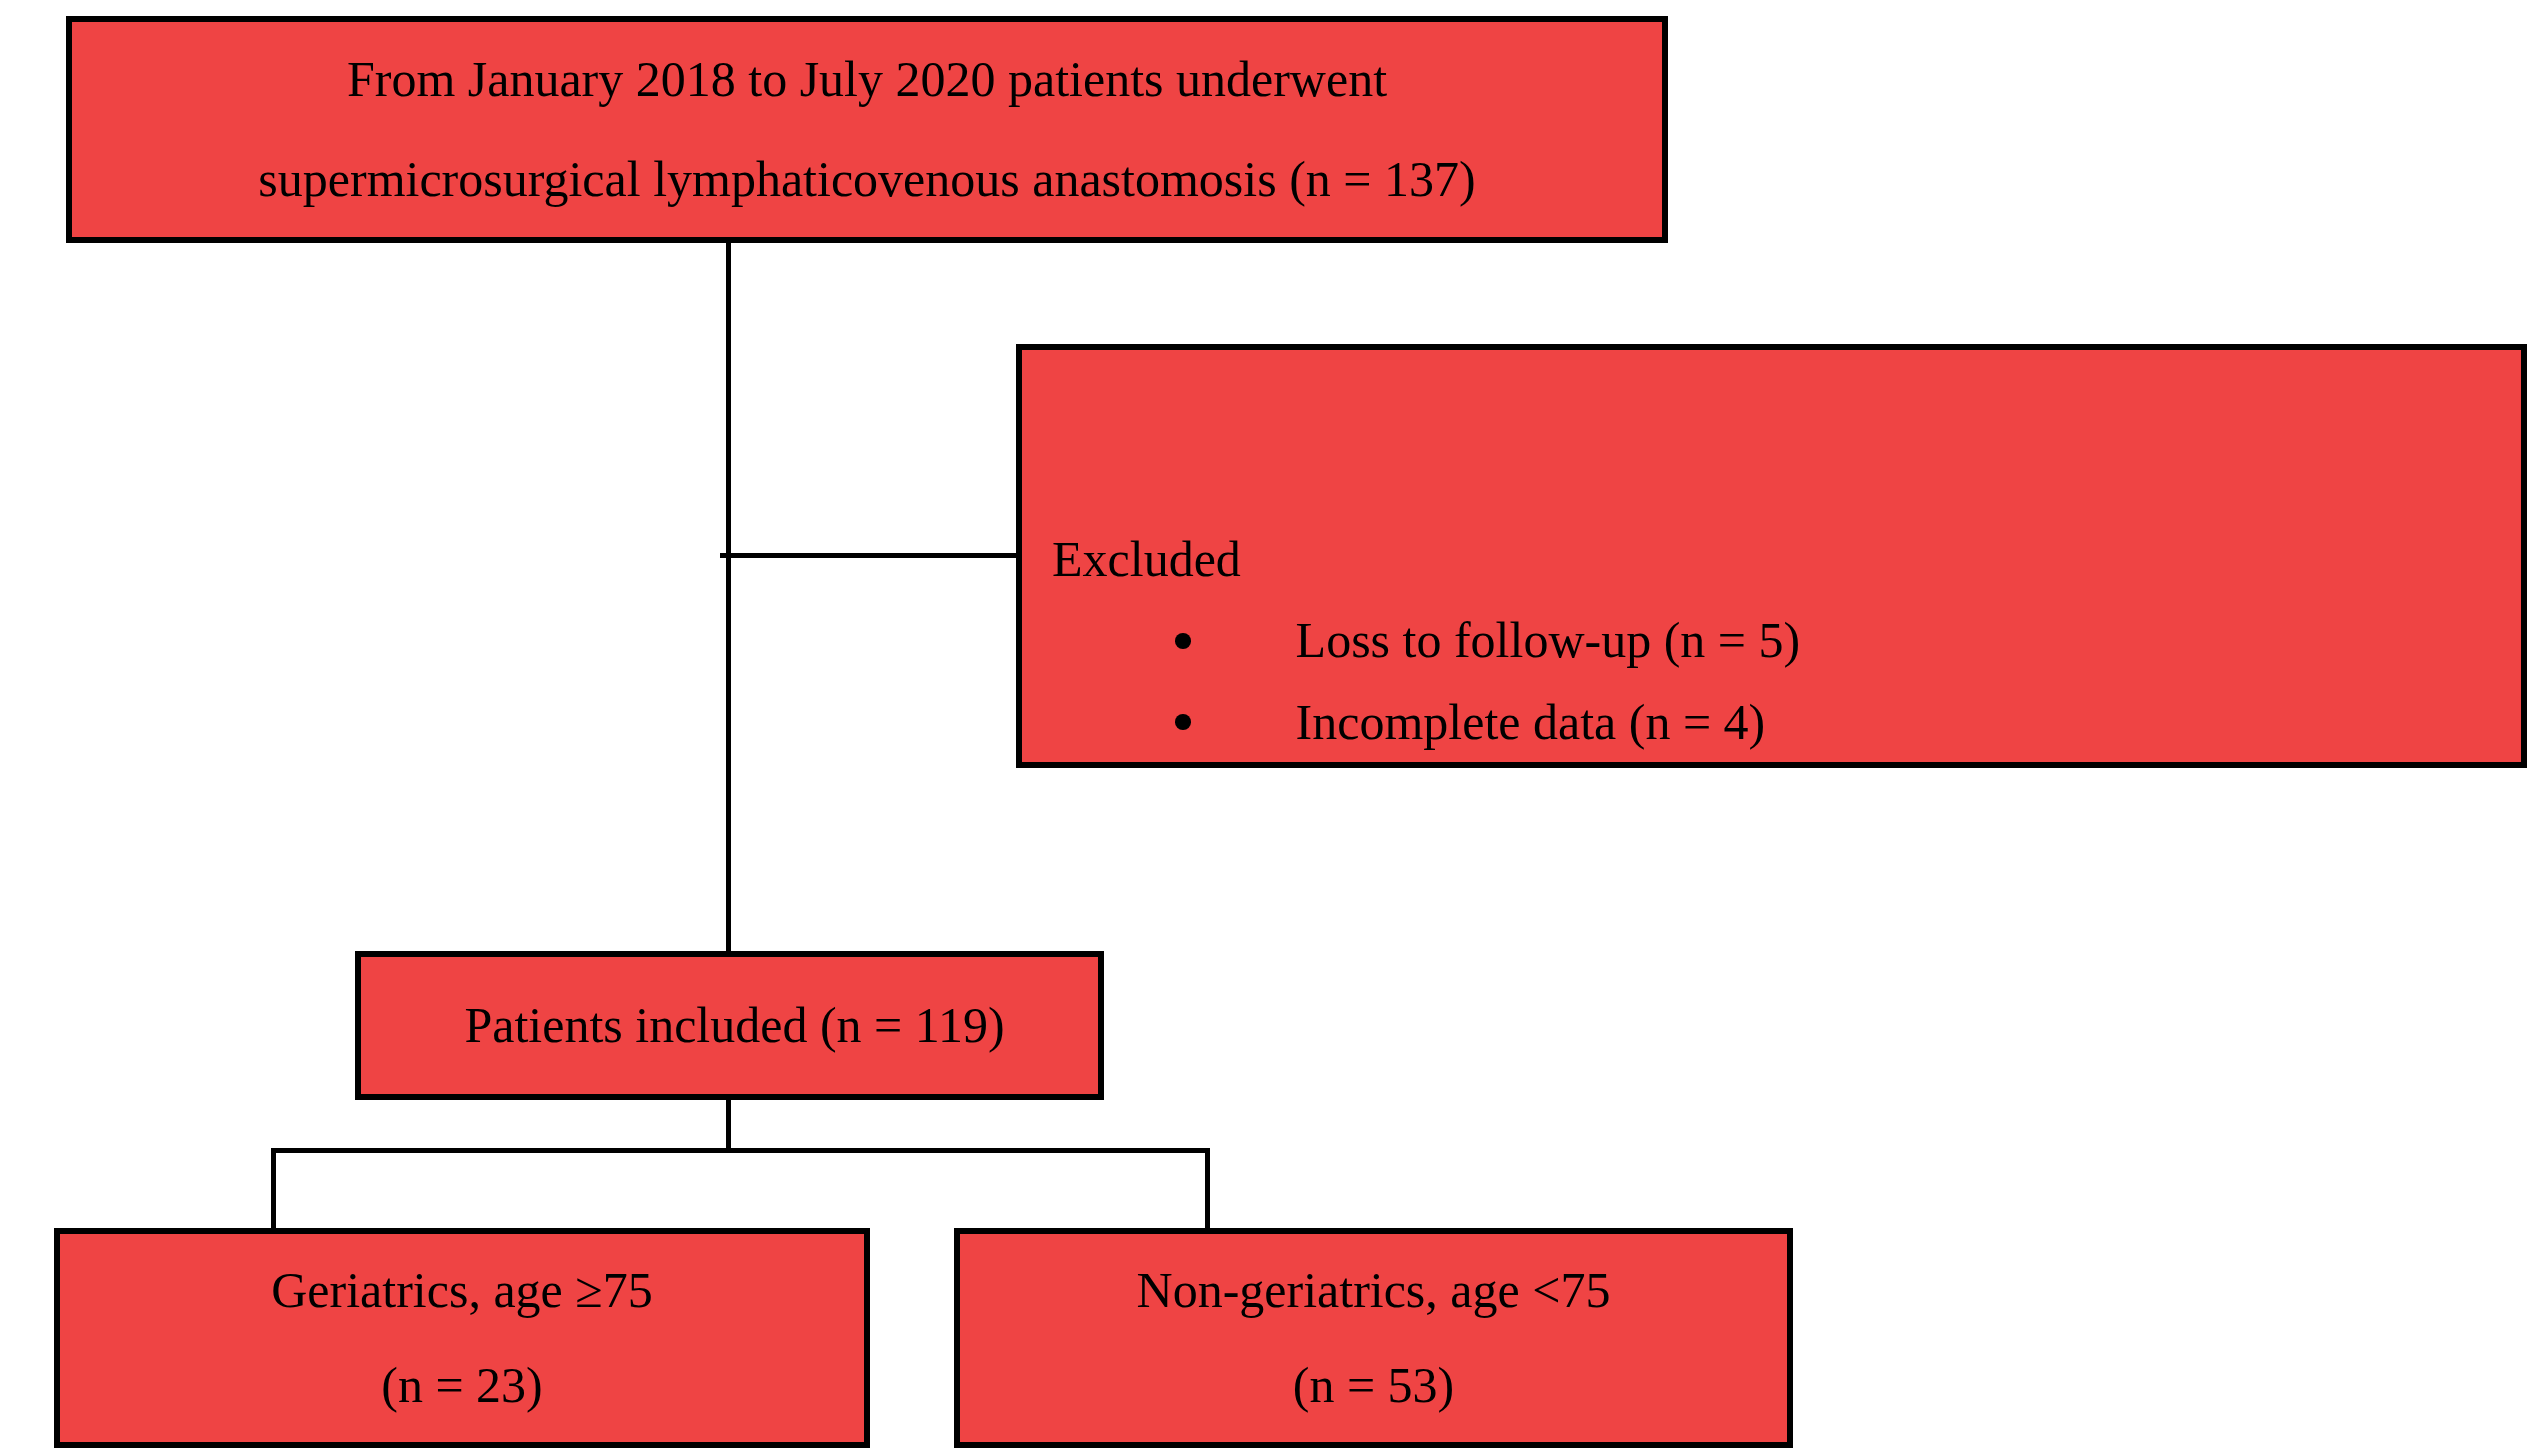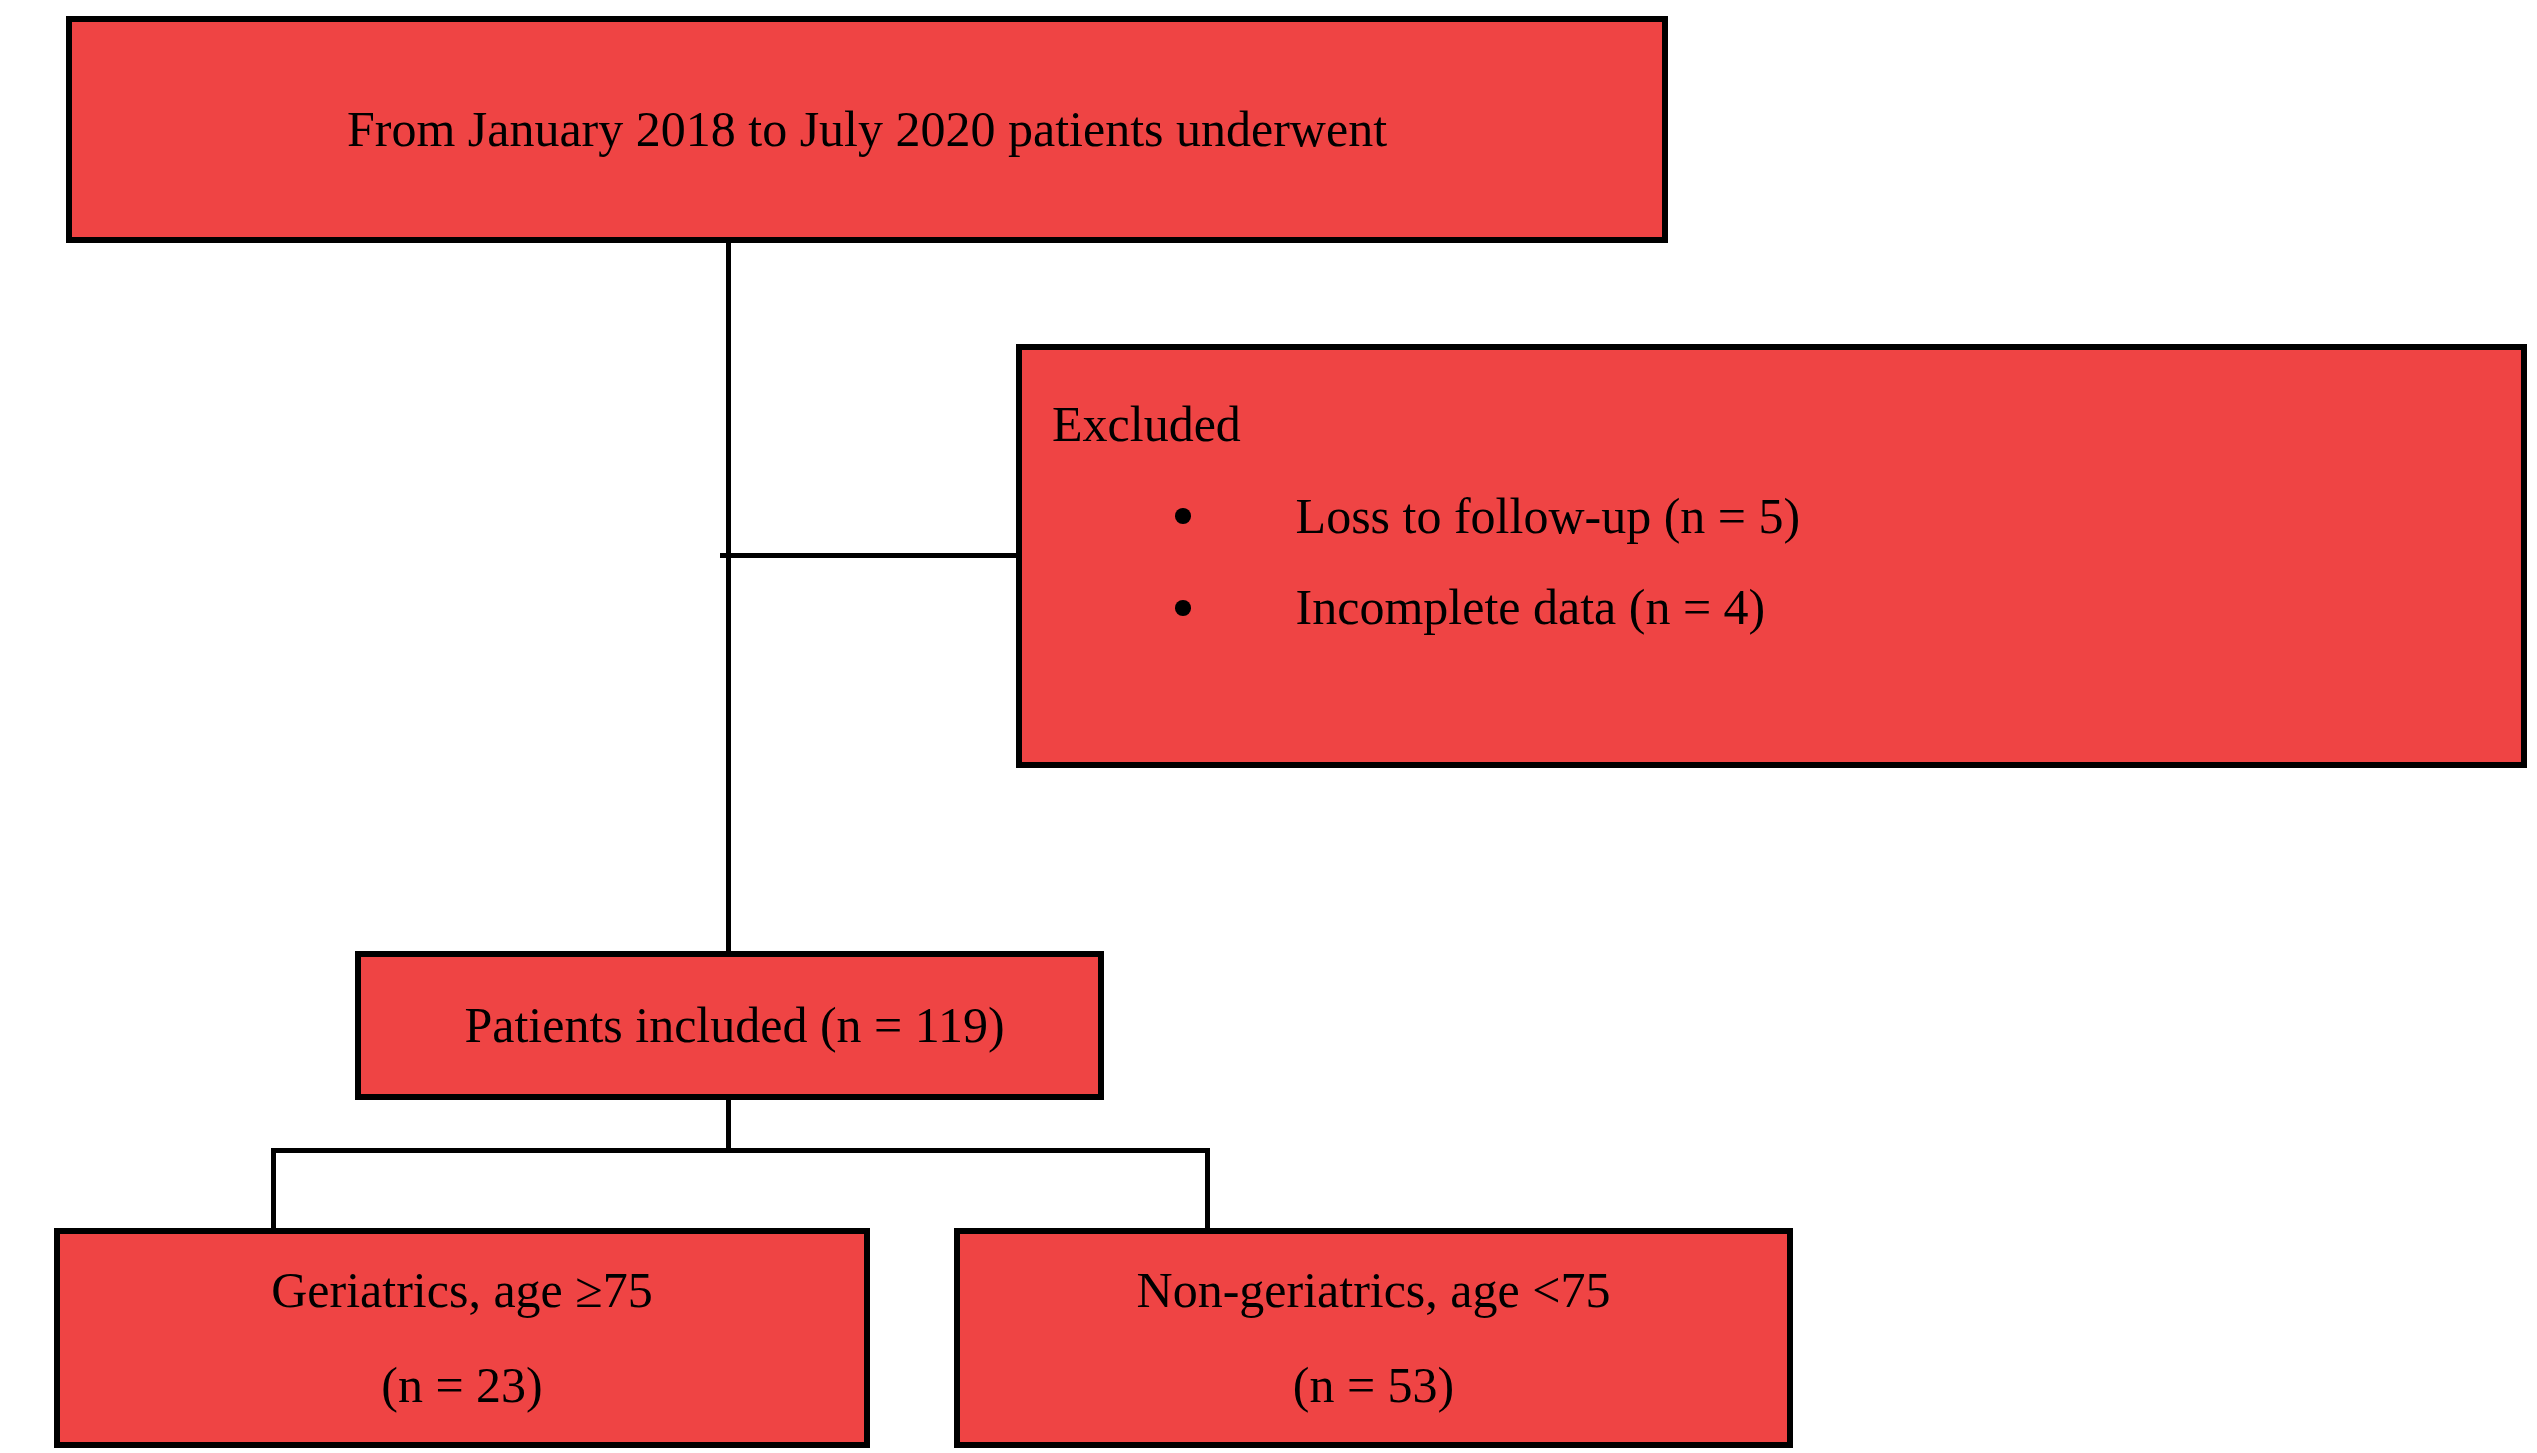--- a/index.html
+++ b/index.html
@@ -36,24 +36,24 @@
   #top-box {
     left: 66px; top: 16px;
     width: 1602px; height: 227px;
     gap: 43px;
   }
   
   #excluded-box {
     left: 1016px; top: 344px;
     width: 1511px; height: 424px;
     align-items: flex-start;
-    justify-content: flex-start;
+    justify-content: flex-end;
     text-align: left;
     padding: 46px 23px 11px 30px;
-    gap: 34px;
+    gap: 24px;
   }
   .bullet-row {
     display: flex;
     align-items: center;
     padding-left: 123px;
   }
   .bullet-dot {
     width: 15.6px;
     height: 15.6px;
     border-radius: 50%;
@@ -115,20 +115,21 @@
 
   <div class="connector" id="connector-top-to-included"></div>
   <div class="connector" id="connector-to-excluded"></div>
   <div class="connector" id="connector-included-stub"></div>
   <div class="connector" id="connector-branch"></div>
   <div class="connector" id="connector-left-drop"></div>
   <div class="connector" id="connector-right-drop"></div>
 
   <div class="box" id="top-box">
     <div class="line">From January 2018 to July 2020 patients underwent</div>
+    <div class="line">supermicrosurgical lymphaticovenous anastomosis (n = 137)</div>
   </div>
 
   <div class="box" id="excluded-box">
     <div class="line">Excluded</div>
     <div class="bullet-row">
       <span class="bullet-dot"></span>
       <span class="line">Loss to follow-up (n = 5)</span>
     </div>
     <div class="bullet-row">
       <span class="bullet-dot"></span>

